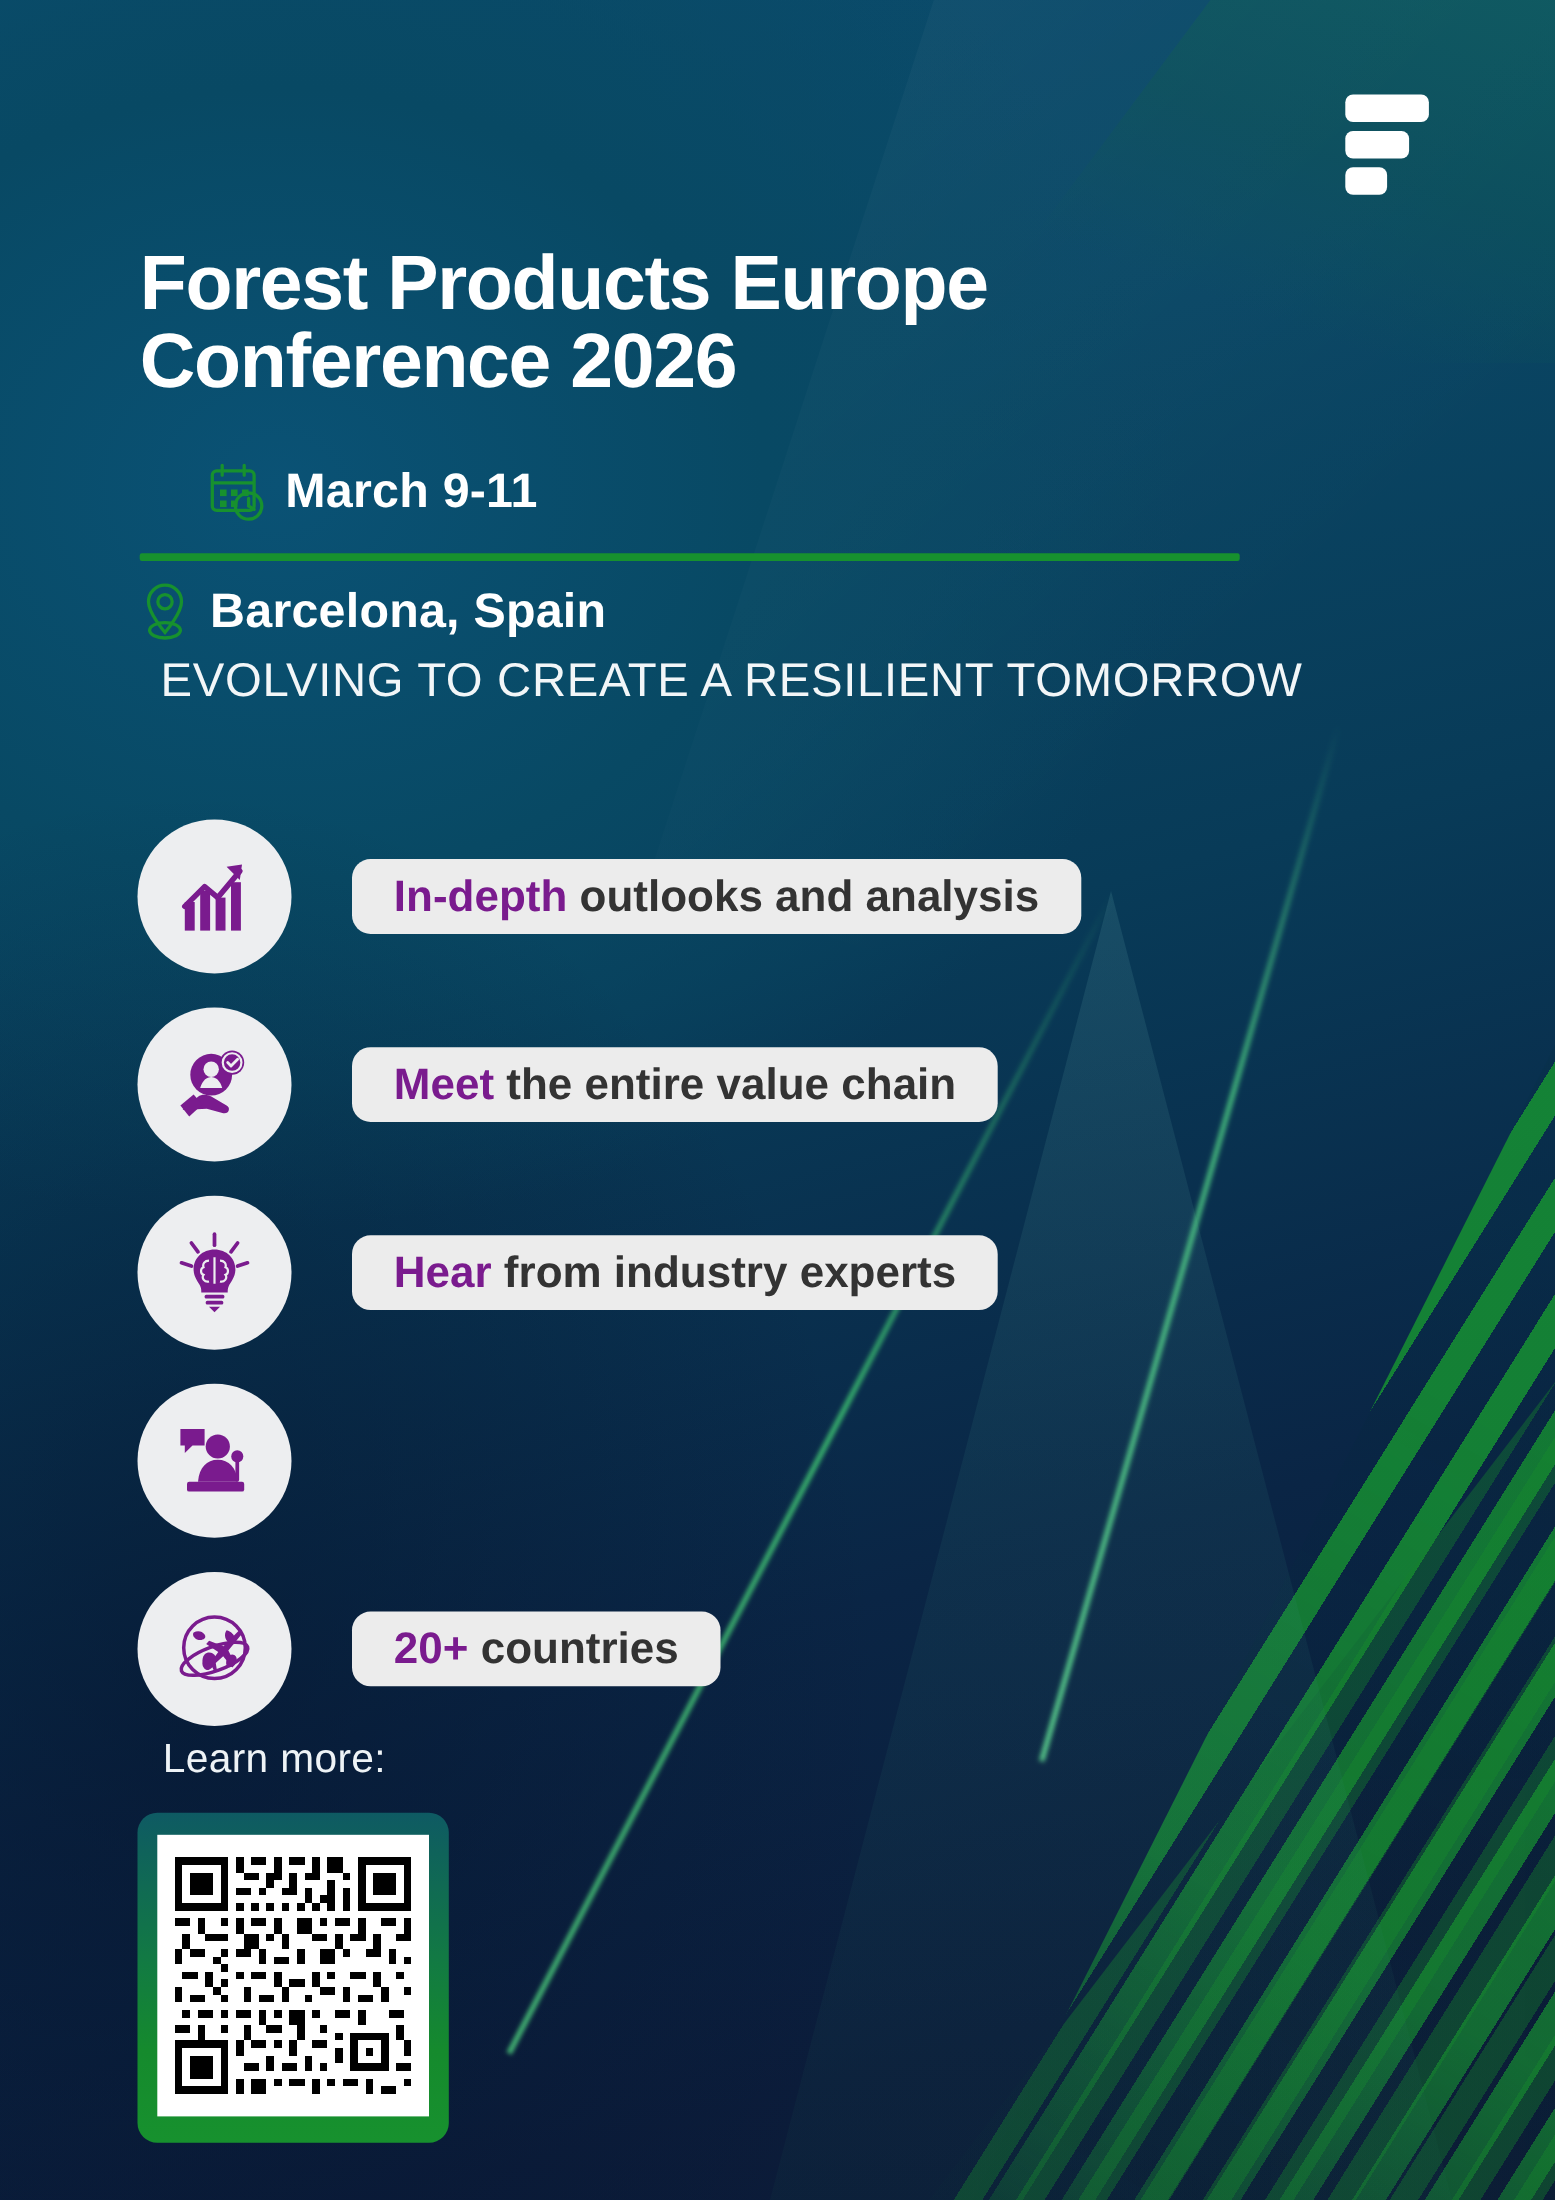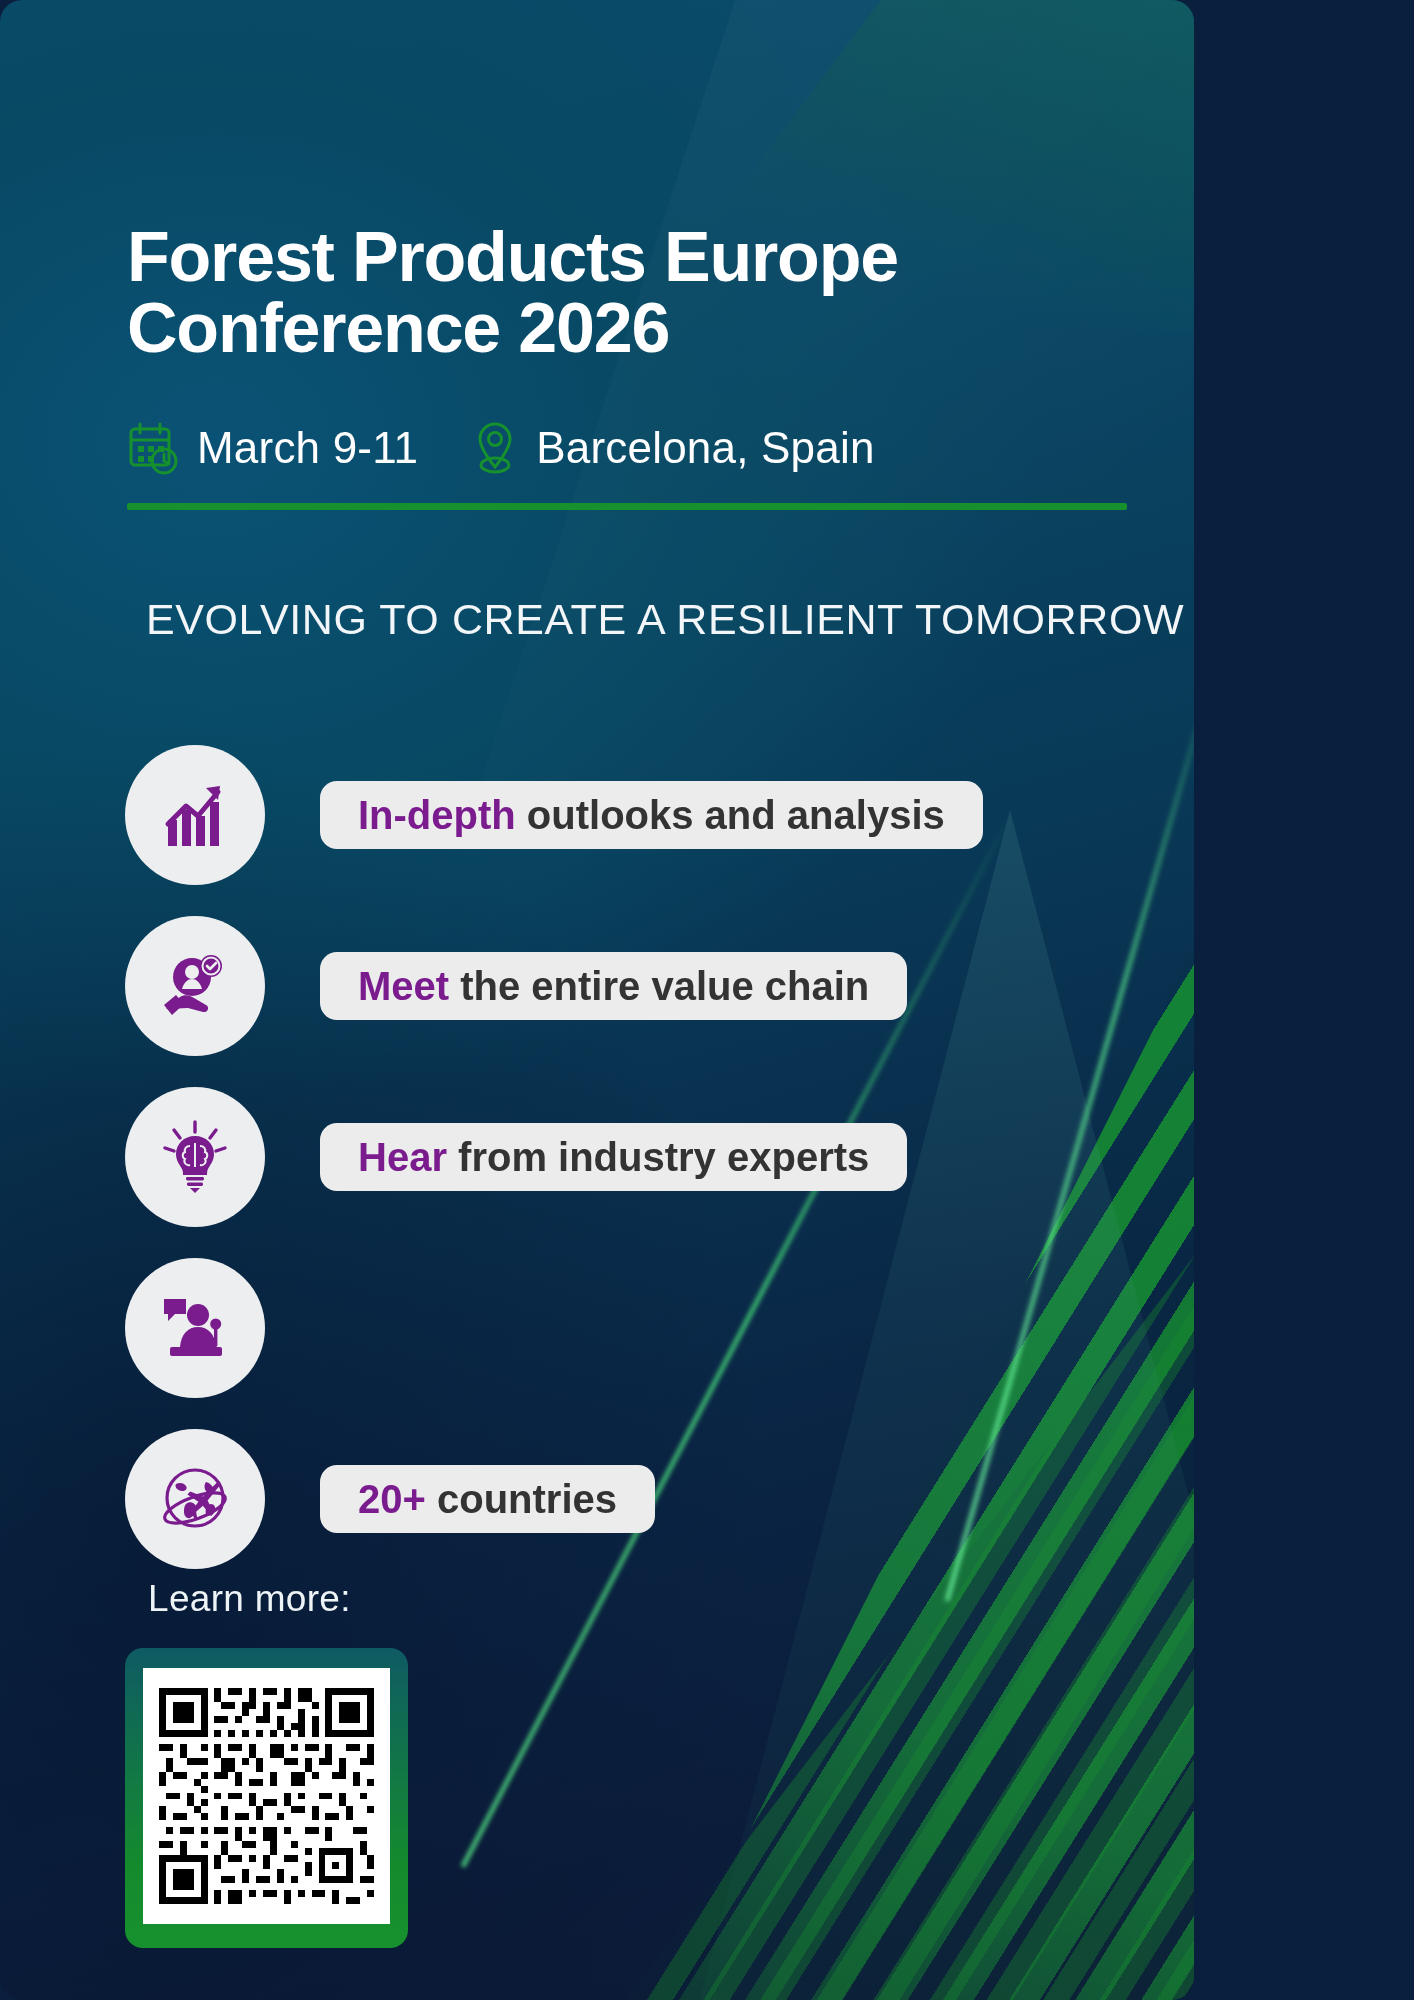--- a/index.html
+++ b/index.html
@@ -1,26 +1,25 @@
 <!DOCTYPE html>
 <html><head>
 <meta charset="utf-8">
 <style>
   * { margin:0; padding:0; box-sizing:border-box; }
   html,body { background:#0a1f3d; }
 
   #poster {
     position:relative;
-    width:1194px; height:2000px;
+    width:1414px; height:2000px;
     overflow:hidden;
     font-family:"Liberation Sans", sans-serif;
     background:
       radial-gradient(ellipse 1100px 900px at 18% 22%, #0a5275 0%, #084964 40%, rgba(8,60,85,0) 75%),
       linear-gradient(165deg, #0b4d6e 0%, #0a4866 22%, #083b58 45%, #0a2545 70%, #0b1c3a 88%, #0c1a35 100%);
-    border-radius: 22px;
   }
 
   
   .bg-layer { position:absolute; inset:0; pointer-events:none; }
 
   
   .wedge-tr {
     position:absolute; top:0; right:0; width:560px; height:330px;
     background:linear-gradient(200deg, #0d5a5e 0%, #0b4f5c 40%, rgba(10,62,80,0) 72%);
     clip-path:polygon(44% 0, 100% 0, 100% 100%, 100% 100%, 0 100%);
@@ -99,21 +98,21 @@
     position:absolute; left:127px; top:222px; width:1010px;
     color:#ffffff;
     font-size:70px; line-height:1.02; font-weight:700;
     letter-spacing:-1.2px;
   }
 
   
   .meta {
     position:absolute; left:127px; top:420px;
     display:flex; align-items:center; gap:54px;
-    color:#ffffff; font-size:44px; font-weight:400; letter-spacing:.2px;
+    color:#ffffff; font-size:44px; font-weight:700; letter-spacing:.2px;flex-direction:column;
   }
   .meta-item { display:flex; align-items:center; gap:18px; }
   .meta svg { display:block; }
 
   .rule {
     position:absolute; left:127px; top:503px; width:1000px; height:7px;
     background:#17912e; border-radius:2px;
   }
 
   .tagline {

